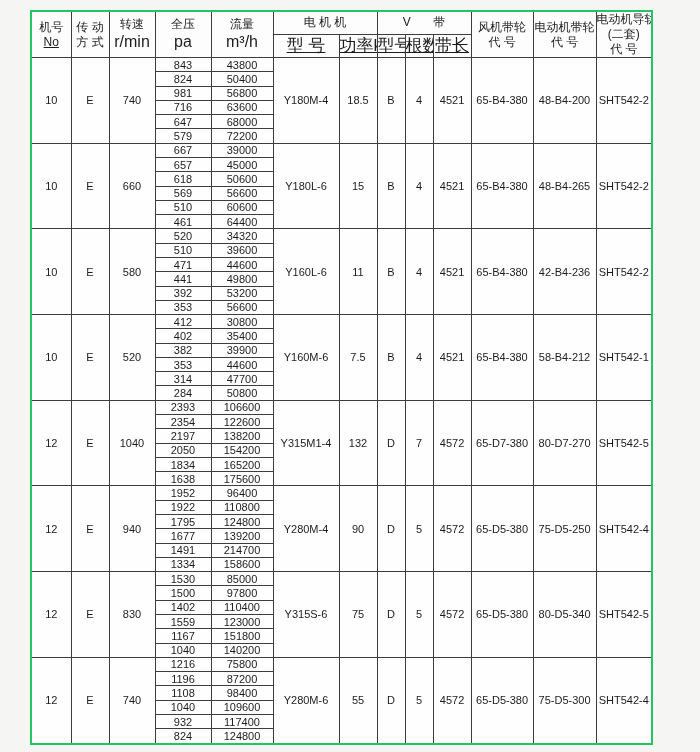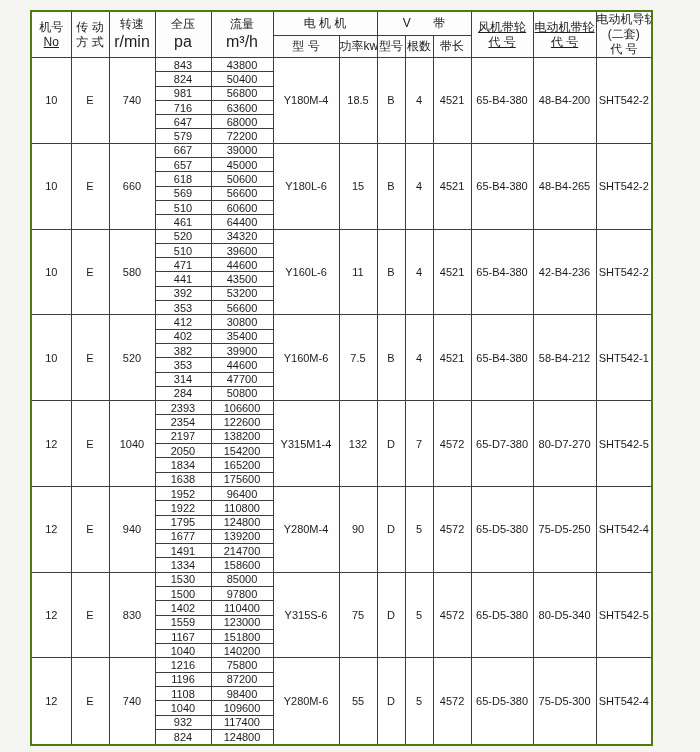--- a/index.html
+++ b/index.html
@@ -20,52 +20,52 @@
   }
   table.spec {
     position: absolute;
     left: 30px;
     top: 10px;
     width: 621px;
     height: 733px;
     border-collapse: collapse;
     table-layout: fixed;
     background: #fefefe;
-    border: 2px solid #4d7c0f;
+    border: 2px solid #22c55e;
   }
   table.spec th, table.spec td {
     border: 1px solid #3d3d3d;
     padding: 0;
     text-align: center;
     vertical-align: middle;
     overflow: hidden;
     white-space: nowrap;
   }
   table.spec thead th {
     font-weight: normal;
     font-size: 12px;
     line-height: 1.25;
     background: #fdfdfd;
   }
   table.spec thead tr.h1 th { height: 21px; }
-  table.spec thead tr.h2 th { height: 20px; font-size: 12px; }
+  table.spec thead tr.h2 th { height: 20px; font-size: 17px; text-decoration: underline; }
   table.spec tbody td {
     font-size: 11px;
     font-weight: normal;
   }
   .hdr-line { display: block; }
   .numero { text-decoration: underline; text-underline-offset: 1px; }
   .unit { font-size: 16px; }
   .vbelt-spread {
     display: flex;
     justify-content: space-around;
     padding: 0 14px;
   }
   .rail-hdr { font-size: 11px; line-height: 1.15; margin-left: 16px; }
-  .small-hdr { font-size: 11.5px; text-decoration: underline; }
+  .small-hdr { font-size: 11.5px; }
 </style>
 </head>
 <body>
 
 <div class="page">
   <table class="spec">
     <colgroup>
       <col style="width:40px">
         <col style="width:38px">
         <col style="width:46px">
@@ -220,21 +220,21 @@
         <tr>
           <td>510</td>
           <td>39600</td>
         </tr>
         <tr>
           <td>471</td>
           <td>44600</td>
         </tr>
         <tr>
           <td>441</td>
-          <td>43500</td>
+          <td>49800</td>
         </tr>
         <tr>
           <td>392</td>
           <td>53200</td>
         </tr>
         <tr>
           <td>353</td>
           <td>56600</td>
         </tr>
         <tr>

